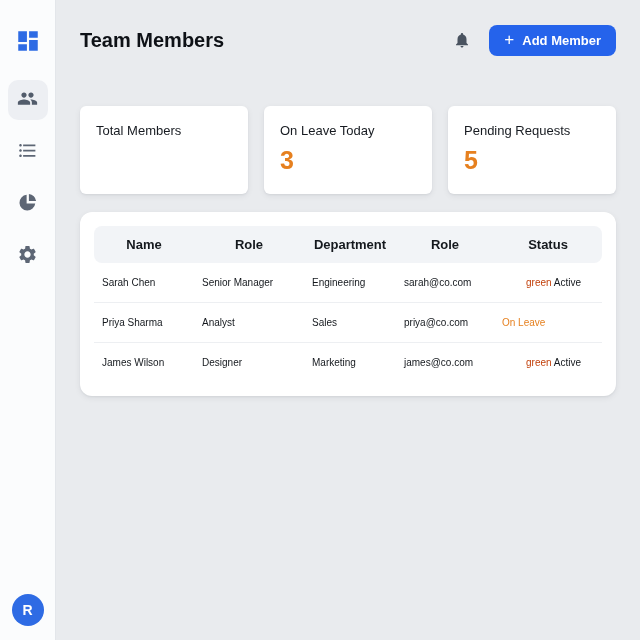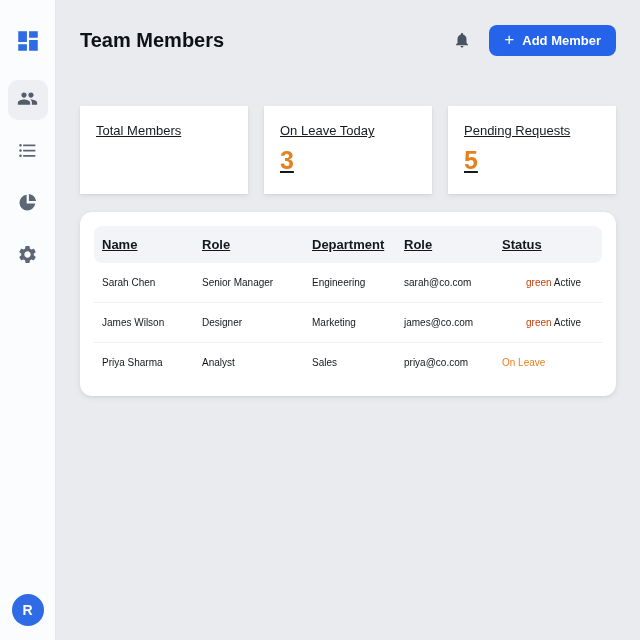--- a/index.html
+++ b/index.html
@@ -46,37 +46,36 @@
     background:#2563eb; color:#ffffff; border:none; border-radius:8px;
     height:31px; padding:0 15px;
     font-family:"Liberation Sans", sans-serif;
     font-size:13px; font-weight:600;
     display:flex; align-items:center; gap:8px; cursor:pointer;
   }
   .add-btn .plus { font-size:17px; font-weight:400; line-height:1; margin-top:-1px; }
   
   .stats { display:flex; gap:16px; margin-top:50px; }
   .stat-card {
-    flex:1; height:88px; background:#ffffff; border-radius:0;
+    flex:1; height:88px; background:#ffffff; border-radius:6px;
     padding:17px 16px;
     box-shadow:0 1px 2px rgba(16,24,40,.05), 0 2px 6px rgba(16,24,40,.07);
-    text-decoration:underline;
   }
   .stat-label { font-size:13px; font-weight:500; color:#171b21; }
   .stat-value { font-size:25px; font-weight:700; margin-top:8px; color:#0f1318; }
   .stat-value.orange { color:#e6801f; }
   
   .table-card {
     background:#ffffff; border-radius:12px; margin-top:18px; padding:14px;
     box-shadow:0 1px 2px rgba(16,24,40,.05), 0 2px 6px rgba(16,24,40,.07);
   }
   table { width:100%; border-collapse:collapse; table-layout:fixed; }
   thead th {
-    background:#f2f4f7; font-size:13px; font-weight:600; text-align:left;
-    padding:11px 8px; color:#14181d;text-decoration:underline;
+    background:#f2f4f7; font-size:13px; font-weight:600; text-align:center;
+    padding:11px 8px; color:#14181d;
   }
   thead th:first-child { border-radius:8px 0 0 8px; }
   thead th:last-child  { border-radius:0 8px 8px 0; }
   tbody td {
     font-size:10px; padding:14px 8px; color:#14181d;
     border-bottom:1px solid #edeff2; white-space:nowrap; overflow:hidden;
   }
   tbody tr:last-child td { border-bottom:none; }
   .status-green  { color:#c2410c;margin-left:24px; }
   .status-orange { color:#e6801f; }
@@ -176,30 +175,30 @@
       </thead>
       <tbody>
         <tr>
           <td>Sarah Chen</td>
           <td>Senior Manager</td>
           <td>Engineering</td>
           <td>sarah@co.com</td>
           <td><span class="status-green">green</span> <span>Active</span></td>
         </tr>
         <tr>
+          <td>Priya Sharma</td>
+          <td>Analyst</td>
+          <td>Sales</td>
+          <td>priya@co.com</td>
+          <td><span class="status-orange">On Leave</span></td>
+        </tr>
+        <tr>
           <td>James Wilson</td>
           <td>Designer</td>
           <td>Marketing</td>
           <td>james@co.com</td>
           <td><span class="status-green">green</span> <span>Active</span></td>
         </tr>
-        <tr>
-          <td>Priya Sharma</td>
-          <td>Analyst</td>
-          <td>Sales</td>
-          <td>priya@co.com</td>
-          <td><span class="status-orange">On Leave</span></td>
-        </tr>
       </tbody>
     </table>
   </div>
 
 </main>
 
 </body></html>

